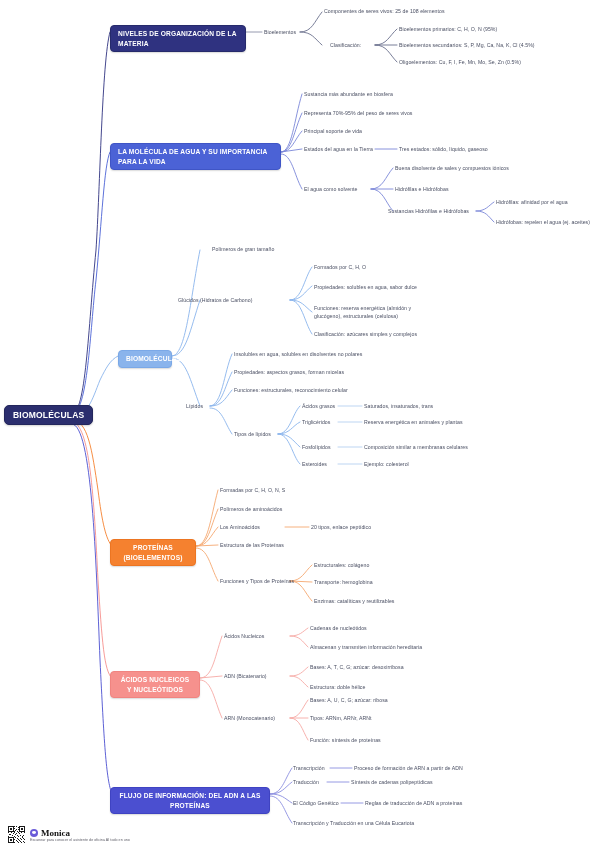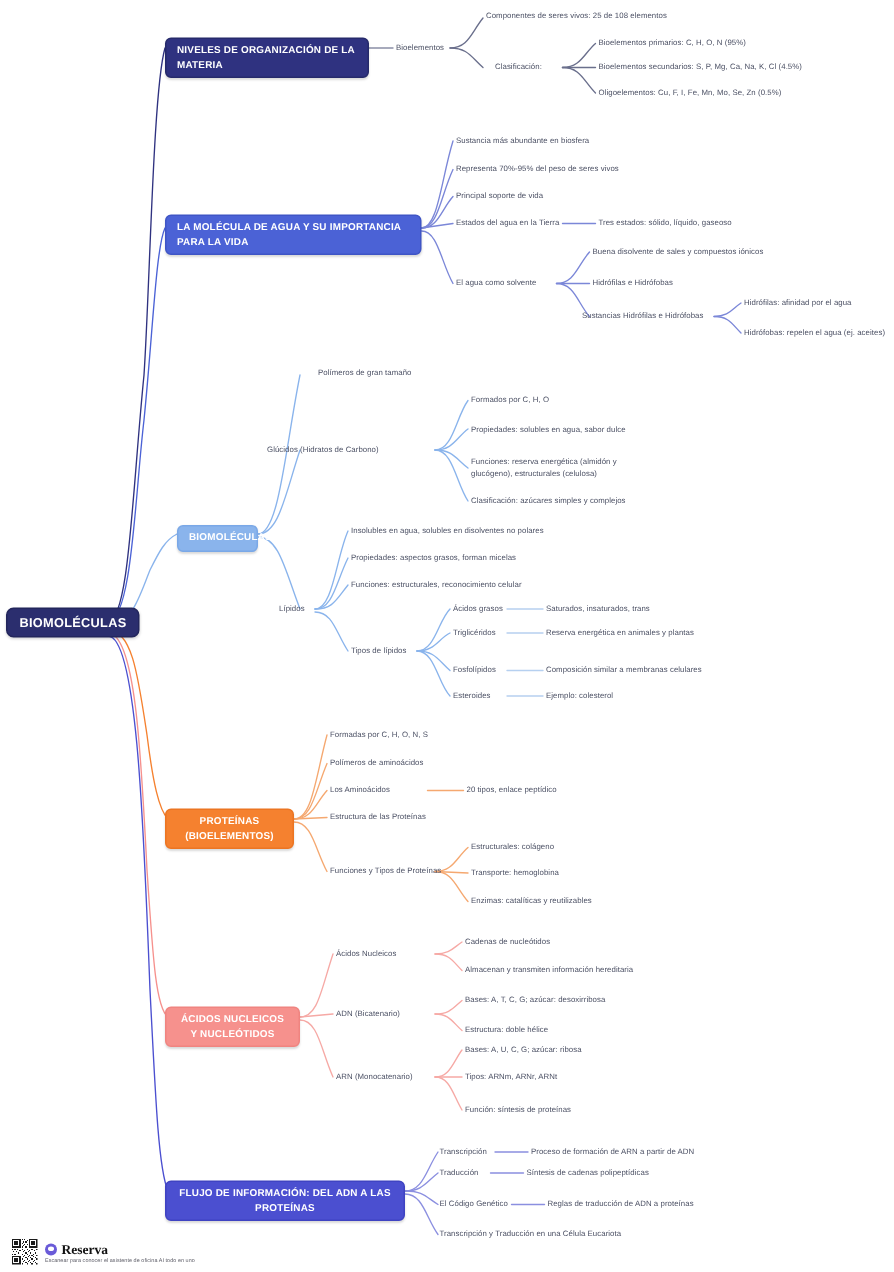--- a/index.html
+++ b/index.html
@@ -354,19 +354,19 @@
         <rect x="19" y="19" width="1" height="1"></rect>
           <rect x="8" y="20" width="1" height="1"></rect>
           <rect x="12" y="20" width="1" height="1"></rect>
         <rect x="16" y="20" width="1" height="1"></rect>
           <rect x="20" y="20" width="1" height="1"></rect>
       </g>
     </svg>
     <div class="brandwrap">
       <div class="brandline">
         <span class="brandmark"></span>
-        <span class="brandname">Reserva</span>
+        <span class="brandname">Monica</span>
       </div>
       <span class="brandsub">Escanear para conocer el asistente de oficina AI todo en uno</span>
     </div>
   </div>
 
 </div>
 
 </body></html>

